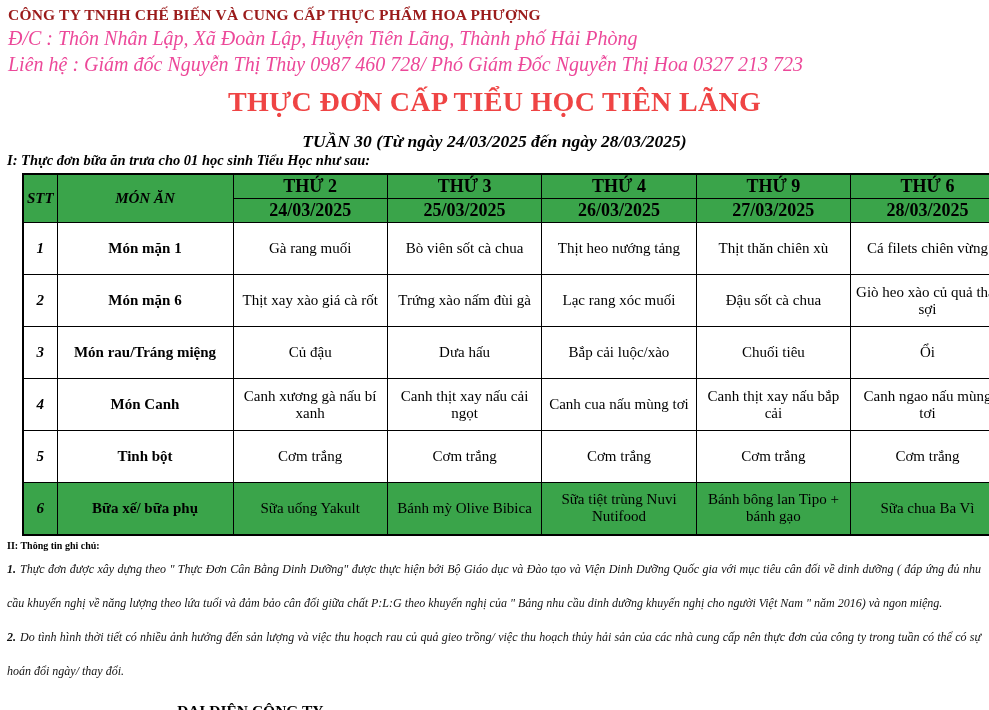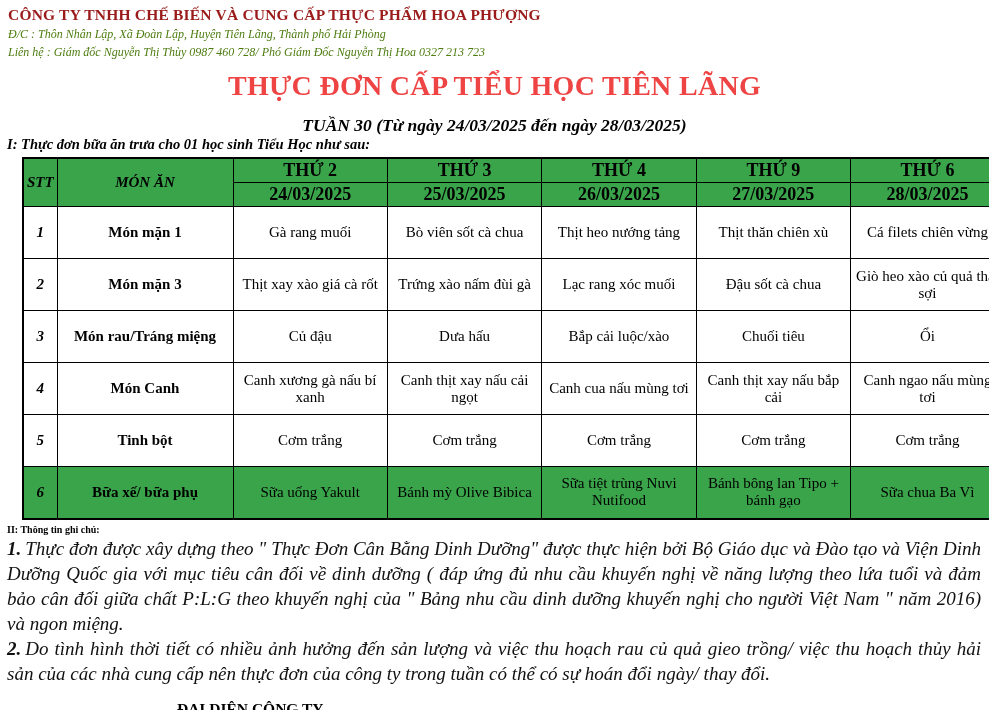--- a/index.html
+++ b/index.html
@@ -10,21 +10,21 @@
     color: #000;
     overflow: hidden;
   }
   .page { width: 989px; height: 710px; padding: 4px 6px 0 6px; position: relative; }
 
   .company-line {
     font-size: 15.5px; font-weight: bold; color: #9b1b1b;
     letter-spacing: .2px; padding: 2px 0 1px 2px;
   }
   .address-line, .contact-line {
-    font-size: 12px; font-style: italic; color: #4d7c0f;
+    font-size: 20px; font-style: italic; color: #ec4899;
     padding: 2px 0 1px 2px;
   }
   .doc-title {
     text-align: center; font-size: 28px; font-weight: bold; color: #ef4444;
     margin-top: 9px; letter-spacing: .3px;
   }
   .week-line {
     text-align: center; font-size: 17.5px; font-weight: bold; font-style: italic;
     margin-top: 13px;
   }
@@ -50,22 +50,22 @@
   }
   .menu-table thead th.stt-head, .menu-table thead th.cat-head { font-style: italic; font-size: 15px; }
   .menu-table tbody tr { height: 52px; }
   .menu-table td.stt-cell { font-weight: bold; font-style: italic; }
   .menu-table td.cat-cell { font-weight: bold; }
   .menu-table tr.hl td { background: #3aa44a; }
 
   .notes { margin-top: 4px; padding: 0 2px 0 1px; }
   .notes-heading { font-size: 10px; font-weight: bold; margin-bottom: 1px; }
   .note-item {
-    font-size: 19px; font-style: italic; text-align: justify;
-    line-height: 25px; color: #111;
+    font-size: 12px; font-style: italic; text-align: justify;
+    line-height: 34px; color: #111;
   }
   .note-item .note-num { font-weight: bold; padding-right: 4px; }
 
   .footer { display: flex; margin-top: 14px; }
   .footer .sig { width: 50%; text-align: center; font-size: 15.5px; font-weight: bold; }
 </style>
 </head>
 <body>
 
 <div class="page">
@@ -111,21 +111,21 @@
         <td class="stt-cell">1</td>
         <td class="cat-cell">Món mặn 1</td>
         <td>Gà rang muối</td>
         <td>Bò viên sốt cà chua</td>
         <td>Thịt heo nướng tảng</td>
         <td>Thịt thăn chiên xù</td>
         <td>Cá filets chiên vừng</td>
       </tr>
       <tr>
         <td class="stt-cell">2</td>
-        <td class="cat-cell">Món mặn 3</td>
+        <td class="cat-cell">Món mặn 6</td>
         <td>Thịt xay xào giá cà rốt</td>
         <td>Trứng xào nấm đùi gà</td>
         <td>Lạc rang xóc muối</td>
         <td>Đậu sốt cà chua</td>
         <td>Giò heo xào củ quả thái sợi</td>
       </tr>
       <tr>
         <td class="stt-cell">3</td>
         <td class="cat-cell">Món rau/Tráng miệng</td>
         <td>Củ đậu</td>

